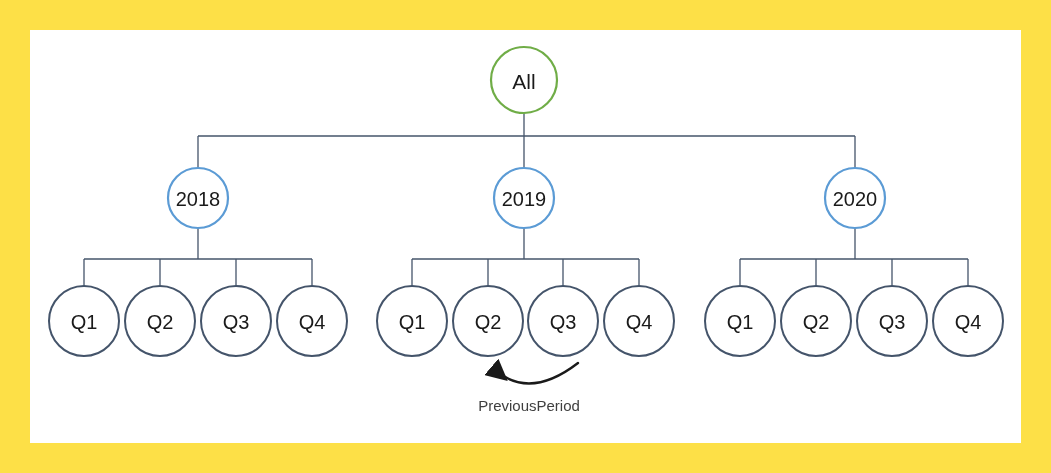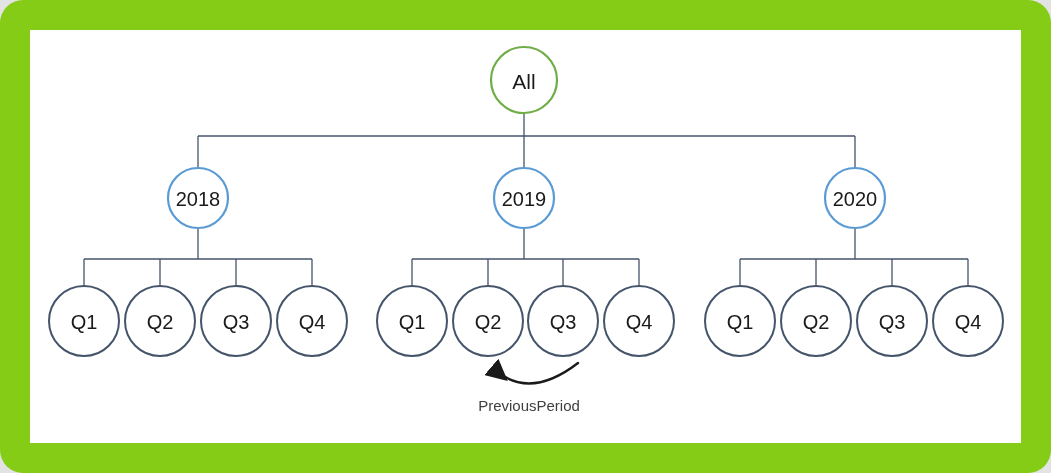--- a/index.html
+++ b/index.html
@@ -10,22 +10,21 @@
   body {
     width: 1051px;
     height: 473px;
     font-family: "Liberation Sans", sans-serif;
     overflow: hidden;
   }
   #stage {
     position: relative;
     width: 1051px;
     height: 473px;
-    background: #84cc16;
-    border-radius: 23px;
+    background: #fde047;
   }
   #canvas {
     position: absolute;
     left: 30px;
     top: 30px;
     width: 991px;
     height: 413px;
     background: #ffffff;
   }
   #diagram-svg {

